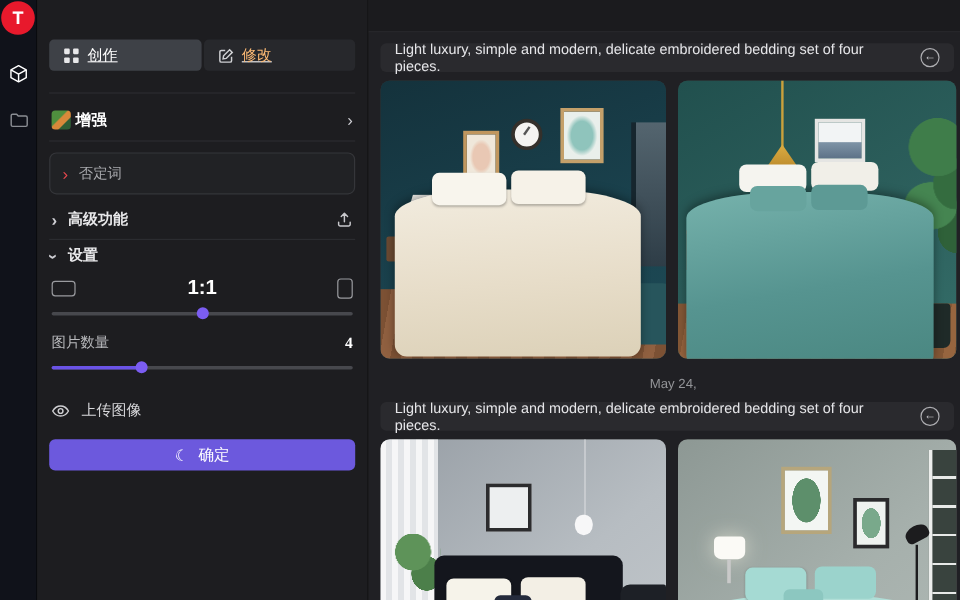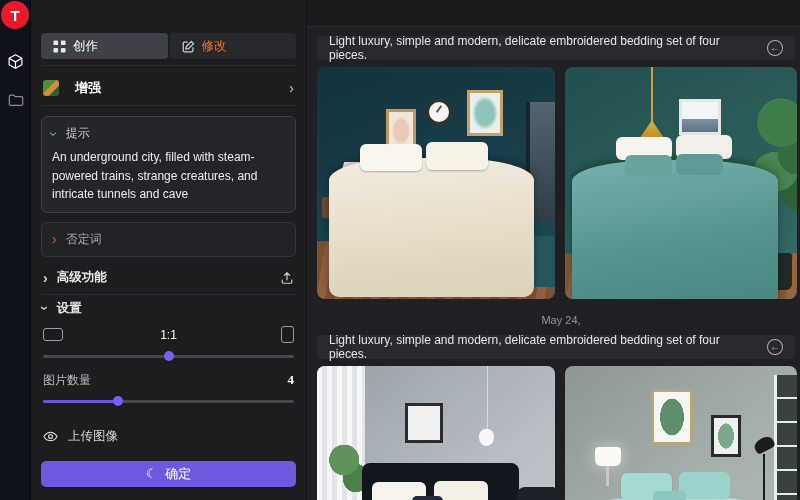--- a/index.html
+++ b/index.html
@@ -11,30 +11,30 @@
   .rail { width:31px; height:100%; background:#10121a; flex:0 0 31px; position:relative; border-right:1px solid #090a0e; }
   .avatar { position:absolute; left:1px; top:1px; width:28px; height:28px; border-radius:50%; background:#e8192c;
             color:#fff; font-weight:bold; font-size:15px; display:flex; align-items:center; justify-content:center; }
   .rail-icon { position:absolute; left:0; width:31px; display:flex; justify-content:center; }
   .rail-icon svg { display:block; }
   .ri-cube { top:53px; }
   .ri-folder { top:93px; }
 
   
   .panel { width:275px; flex:0 0 275px; height:100%; background:#1d1d20; padding:0 10px; position:relative; }
-  .tabs { margin-top:33px; display:flex; gap:2px; padding-bottom:6px; border-bottom:1px solid #2b2c30; }
-  .tab { flex:1; height:26px; border:none; border-radius:4px; background:#27282c; color:#f97316; font-size:12.5px;
+  .tabs { margin-top:33px; display:flex; gap:2px; padding-bottom:18px; border-bottom:1px solid #2b2c30;text-decoration:underline; }
+  .tab { flex:1; height:26px; border:none; border-radius:4px; background:#27282c; color:#fdba74; font-size:12.5px;
          display:flex; align-items:center; justify-content:flex-start; gap:7px; padding-left:12px; cursor:pointer;
          font-family:"Liberation Sans", sans-serif; }
   .tab.active { background:#3e4147; color:#ffffff; }
   .tab svg { flex:0 0 auto; }
 
   .style-block { padding:7px 2px 8px 2px; border-bottom:1px solid #2b2c30; }
   .style-label { font-size:10.5px; color:#8b8d93; }
-  .style-row { margin-top:6px; display:flex; align-items:center; gap:16px; cursor:pointer; }
+  .style-row { margin-top:6px; display:flex; align-items:center; gap:4px; cursor:pointer; }
   .style-thumb { width:16px; height:16px; border-radius:3px; flex:0 0 16px;
                  background:linear-gradient(135deg,#4f8f3e 0 40%,#d8893a 45% 65%,#2e5e35 70%); }
   .style-value { font-size:13px; font-weight:bold; color:#fff; flex:1; }
   .chev { color:#cfcfd4; font-size:14px; line-height:1; display:inline-block; }
   .chev.down { transform:rotate(90deg); }
   .chev.green { color:#3ddc84; }
   .chev.red { color:#e5484d; }
 
   .box { border:1px solid #3e3f44; border-radius:6px; background:#242528; padding:8px 10px; }
   .prompt-box { margin-top:10px; }
@@ -46,21 +46,21 @@
   .row { display:flex; align-items:center; gap:9px; height:24px; }
   .upload-row { margin-top:9px; padding:0 2px; color:#e8e8ea; font-size:12.5px; font-weight:bold; }
   .upload-row .sp { flex:1; }
   .settings-row { margin-top:4px; padding:0 2px; color:#e8e8ea; font-size:12.5px; font-weight:bold;
                   border-top:1px solid #2b2c30; height:28px; }
 
   .ratio-ctl { margin-top:4px; padding:0 2px; }
   .ratio-top { display:flex; align-items:center; }
   .ratio-ic-l { width:20px; height:13px; border:1px solid #9a9b9f; border-radius:3px; }
   .ratio-ic-p { width:13px; height:17px; border:1px solid #9a9b9f; border-radius:3px; margin-left:auto; }
-  .ratio-val { position:absolute; left:0; right:0; text-align:center; font-size:12px; font-weight:normal; color:#fff; }
+  .ratio-val { position:absolute; left:0; right:0; text-align:center; font-size:17px; font-weight:bold; color:#fff; }
   .ratio-top { position:relative; height:18px; }
   .slider { position:relative; height:3px; background:#47484d; border-radius:2px; margin-top:11px; }
   .slider .fill { position:absolute; left:0; top:0; height:3px; background:#6a53e6; border-radius:2px; }
   .slider .thumb { position:absolute; top:-4px; width:10px; height:10px; border-radius:50%; background:#7b5df2; }
 
   .count-ctl { margin-top:14px; padding:0 2px;font-family:Liberation Serif, serif; }
   .count-top { display:flex; align-items:center; }
   .count-label { font-size:12px; color:#b9babd; }
   .count-val { margin-left:auto; font-size:13px; font-weight:bold; color:#fff; }
 
@@ -203,27 +203,20 @@
     </div>
 
     <div class="style-block">
       <div class="style-row">
         <span class="style-thumb"></span>
         <span class="style-value">增强</span>
         <span class="chev">›</span>
       </div>
     </div>
 
-    <div class="box prompt-box">
-      <div class="box-head">
-        <span class="chev down green">›</span>
-        <span>提示</span>
-      </div>
-      <div class="prompt-text">An underground city, filled with steam-powered trains, strange creatures, and intricate tunnels and cave</div>
-    </div>
 
     <div class="box neg-box">
       <span class="chev red">›</span>
       <span>否定词</span>
     </div>
 
     <div class="row upload-row">
       <span class="chev">›</span>
       <span>高级功能</span>
       <span class="sp"></span>

